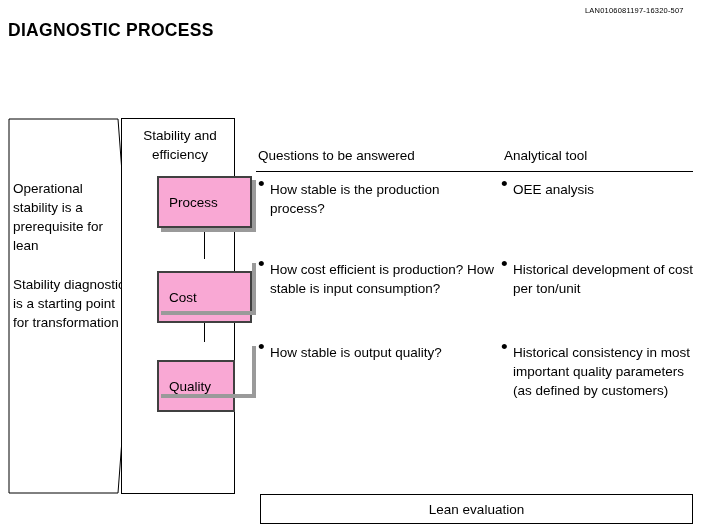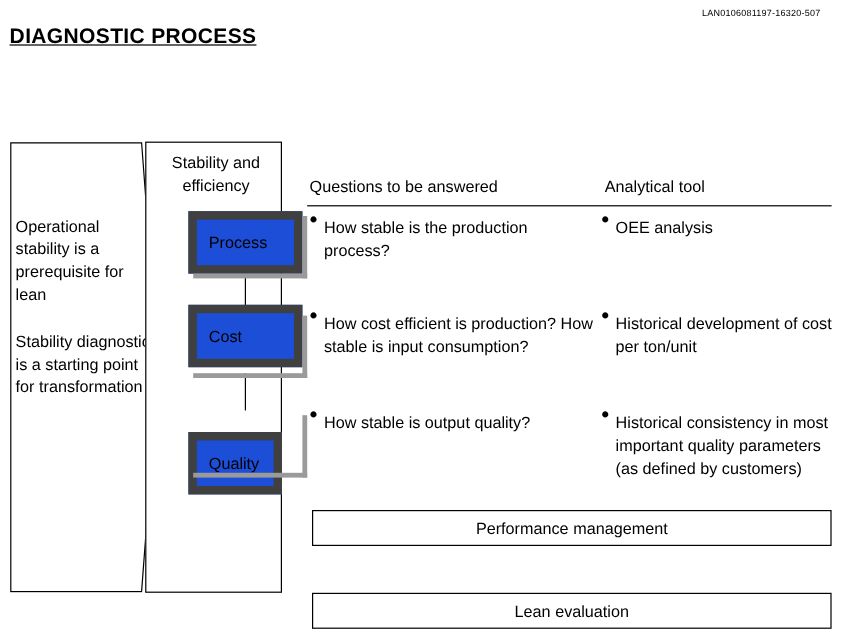--- a/index.html
+++ b/index.html
@@ -31,21 +31,20 @@
     white-space: nowrap;
   }
   .slide-title {
     position: absolute;
     left: 8px;
     top: 20px;
     font-size: 17.5px;
     font-weight: bold;
     letter-spacing: 0.3px;
     color: #000;
-    text-decoration: underline;
   }
   .page-number {
     position: absolute;
     left: 676px;
     top: 505px;
     font-size: 11px;
     color: #000;
     padding-left: 44px;
   }
 
@@ -93,43 +92,43 @@
     left: 126px;
     top: 126px;
     width: 108px;
     font-size: 13.5px;
     line-height: 19px;
     color: #000;
     text-align: center;
   }
   .box3d {
     position: absolute;
-    background: #1d4ed8;
-    border: 7px solid #404040;
+    background: #f9a8d4;
+    border: 2px solid #404040;
     box-sizing: border-box;
     font-size: 13.5px;
     color: #000;
     padding-left: 10px;
     display: flex;
     align-items: center;
   }
   .box3d::after {
     content: "";
     position: absolute;
     left: 0;
     right: 0;
     bottom: 0;
     height: 0;
   }
   .box-shadow-edge {
     position: absolute;
     background: #9a9a9a;
   }
   .box-process { left: 157px; top: 176px; width: 95px; height: 52px; }
-  .box-cost    { left: 157px; top: 254px; width: 95px; height: 52px; }
+  .box-cost    { left: 157px; top: 271px; width: 95px; height: 52px; }
   .box-quality { left: 157px; top: 360px; width: 78px; height: 52px; }
 
   .connector {
     position: absolute;
     background: #000;
     width: 1px;
   }
 
   
   .col-head {
@@ -254,21 +253,18 @@
   </div>
   <div class="bullet b-t2">
     <span class="dot">•</span>
     <span class="txt">Historical development of cost per ton/unit</span>
   </div>
   <div class="bullet b-t3">
     <span class="dot">•</span>
     <span class="txt">Historical consistency in most important quality parameters (as defined by customers)</span>
   </div>
 
-  <div class="bottom-bar bar-perf">
-    <span>Performance management</span>
-  </div>
   <div class="bottom-bar bar-lean">
     <span>Lean evaluation</span>
   </div>
 
   <div class="page-number">54</div>
 </div>
 
 </body></html>

